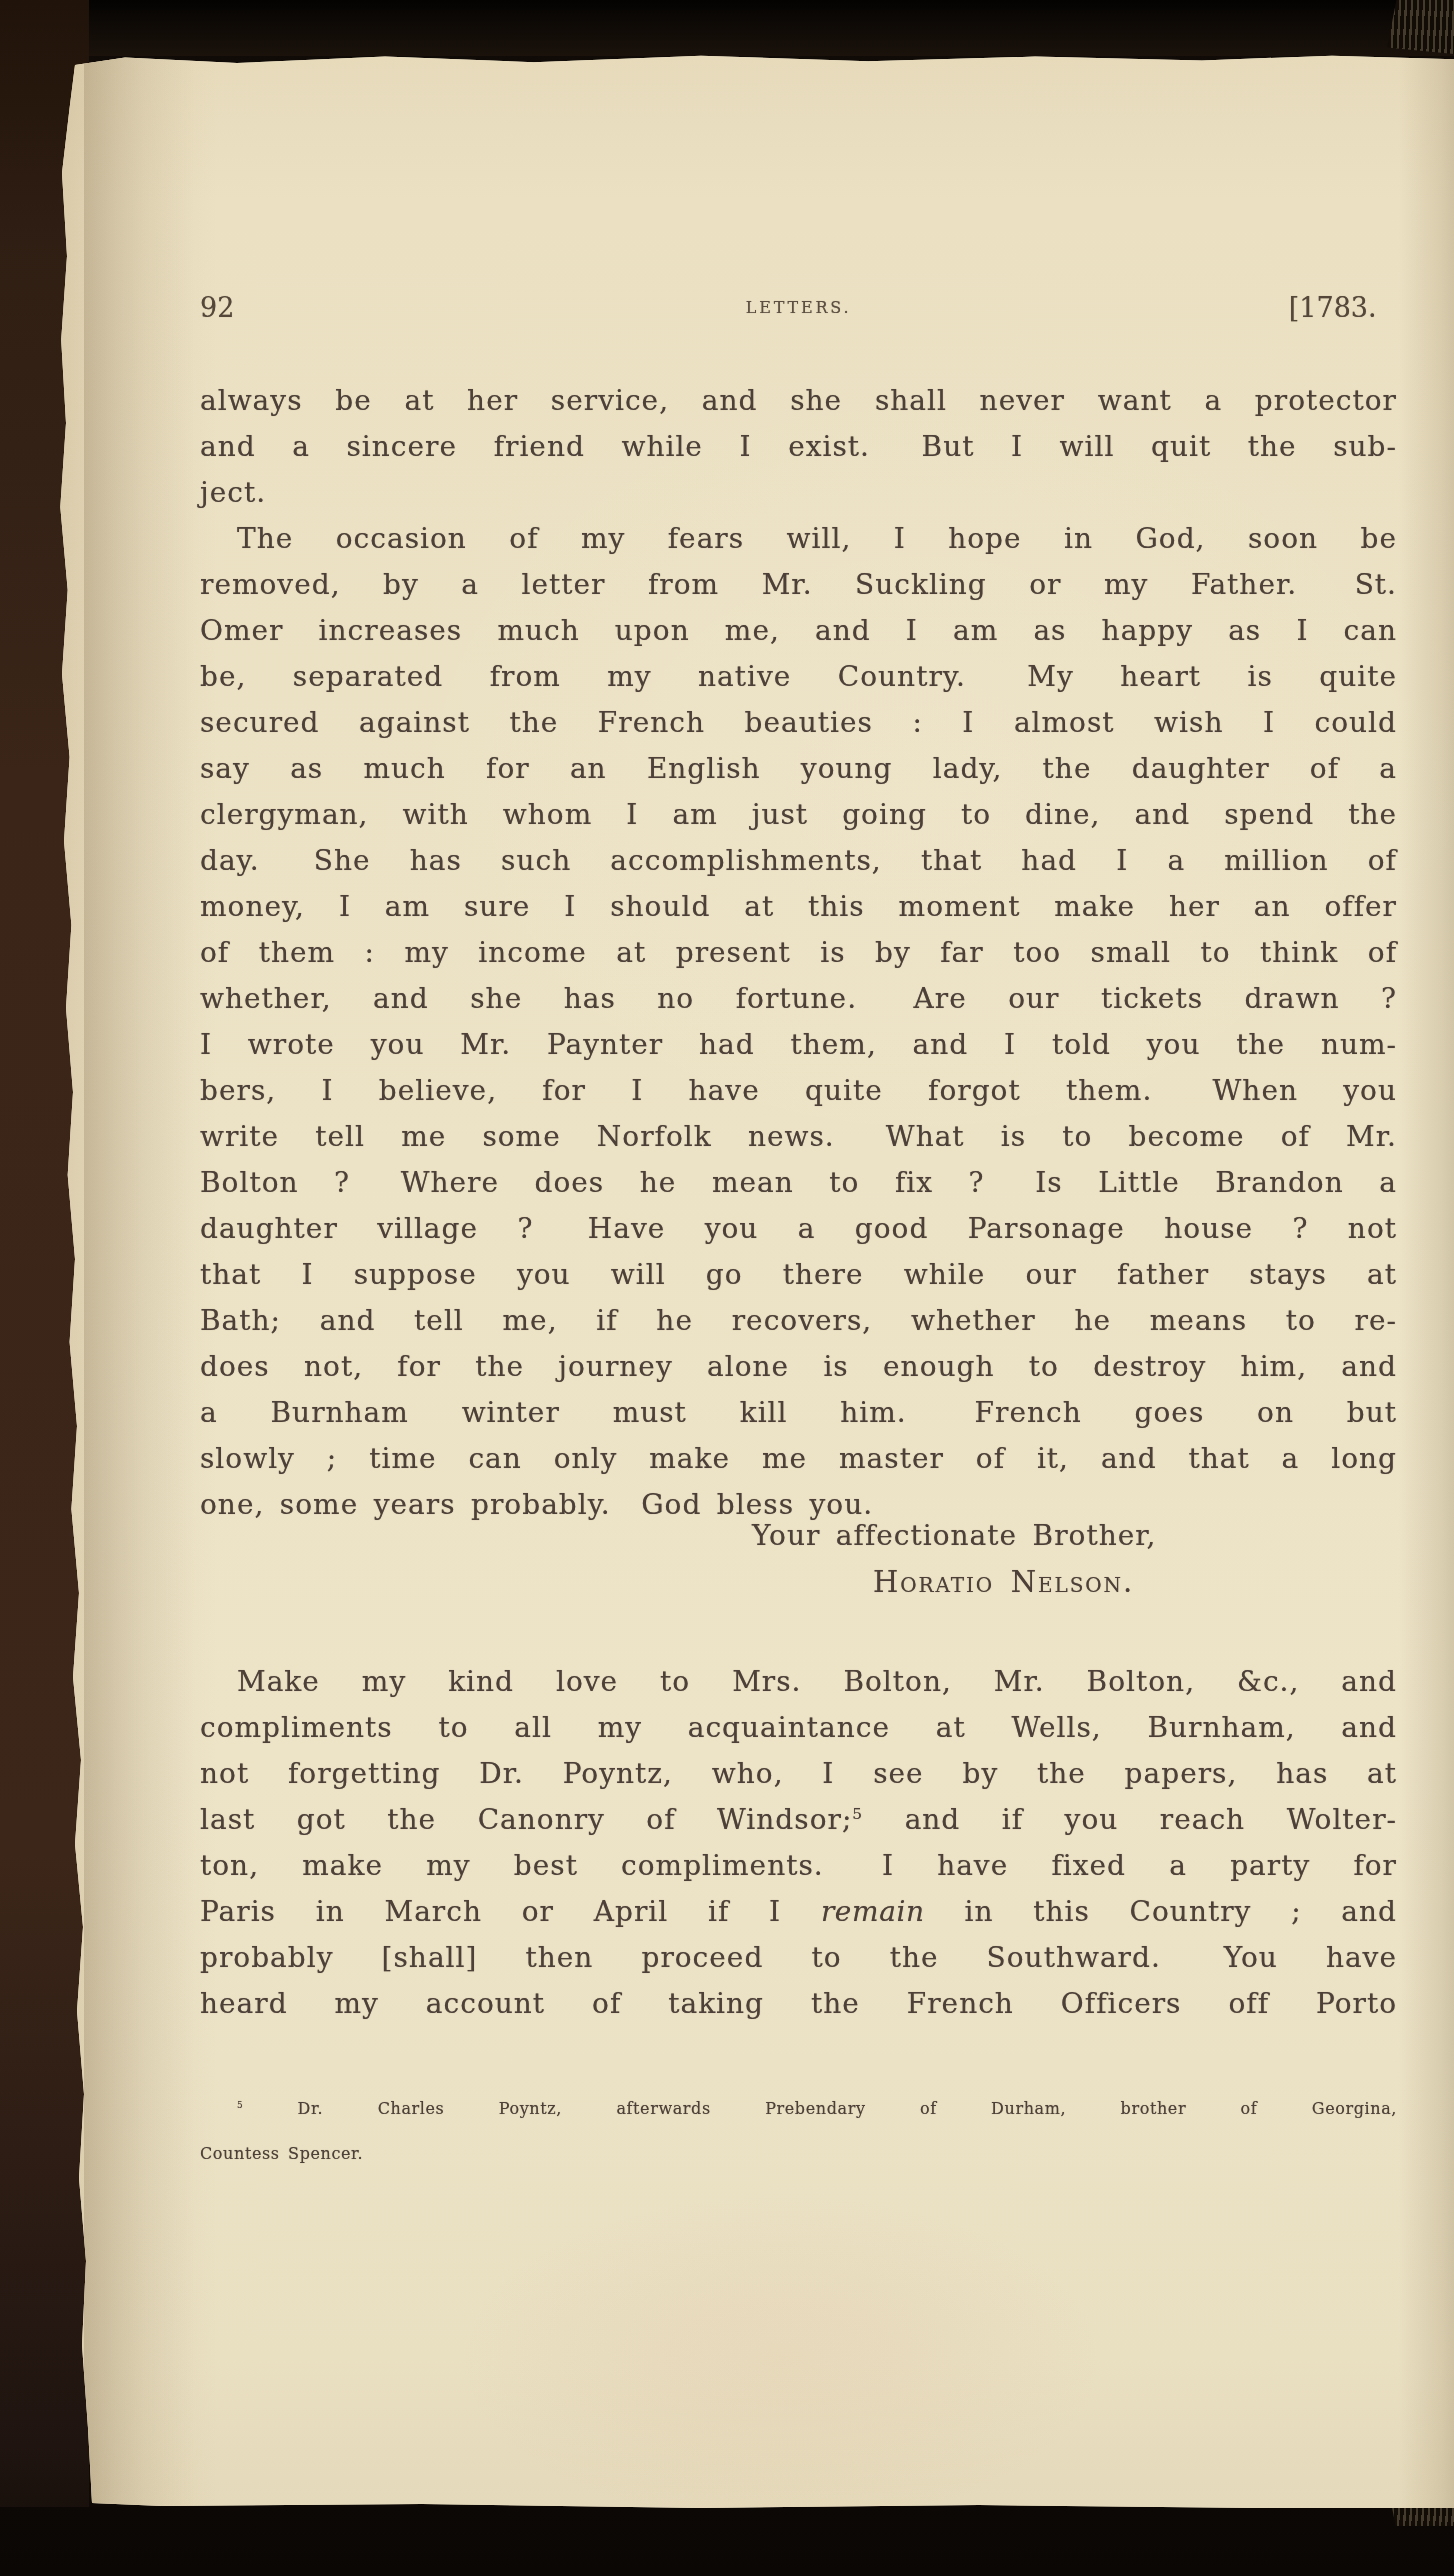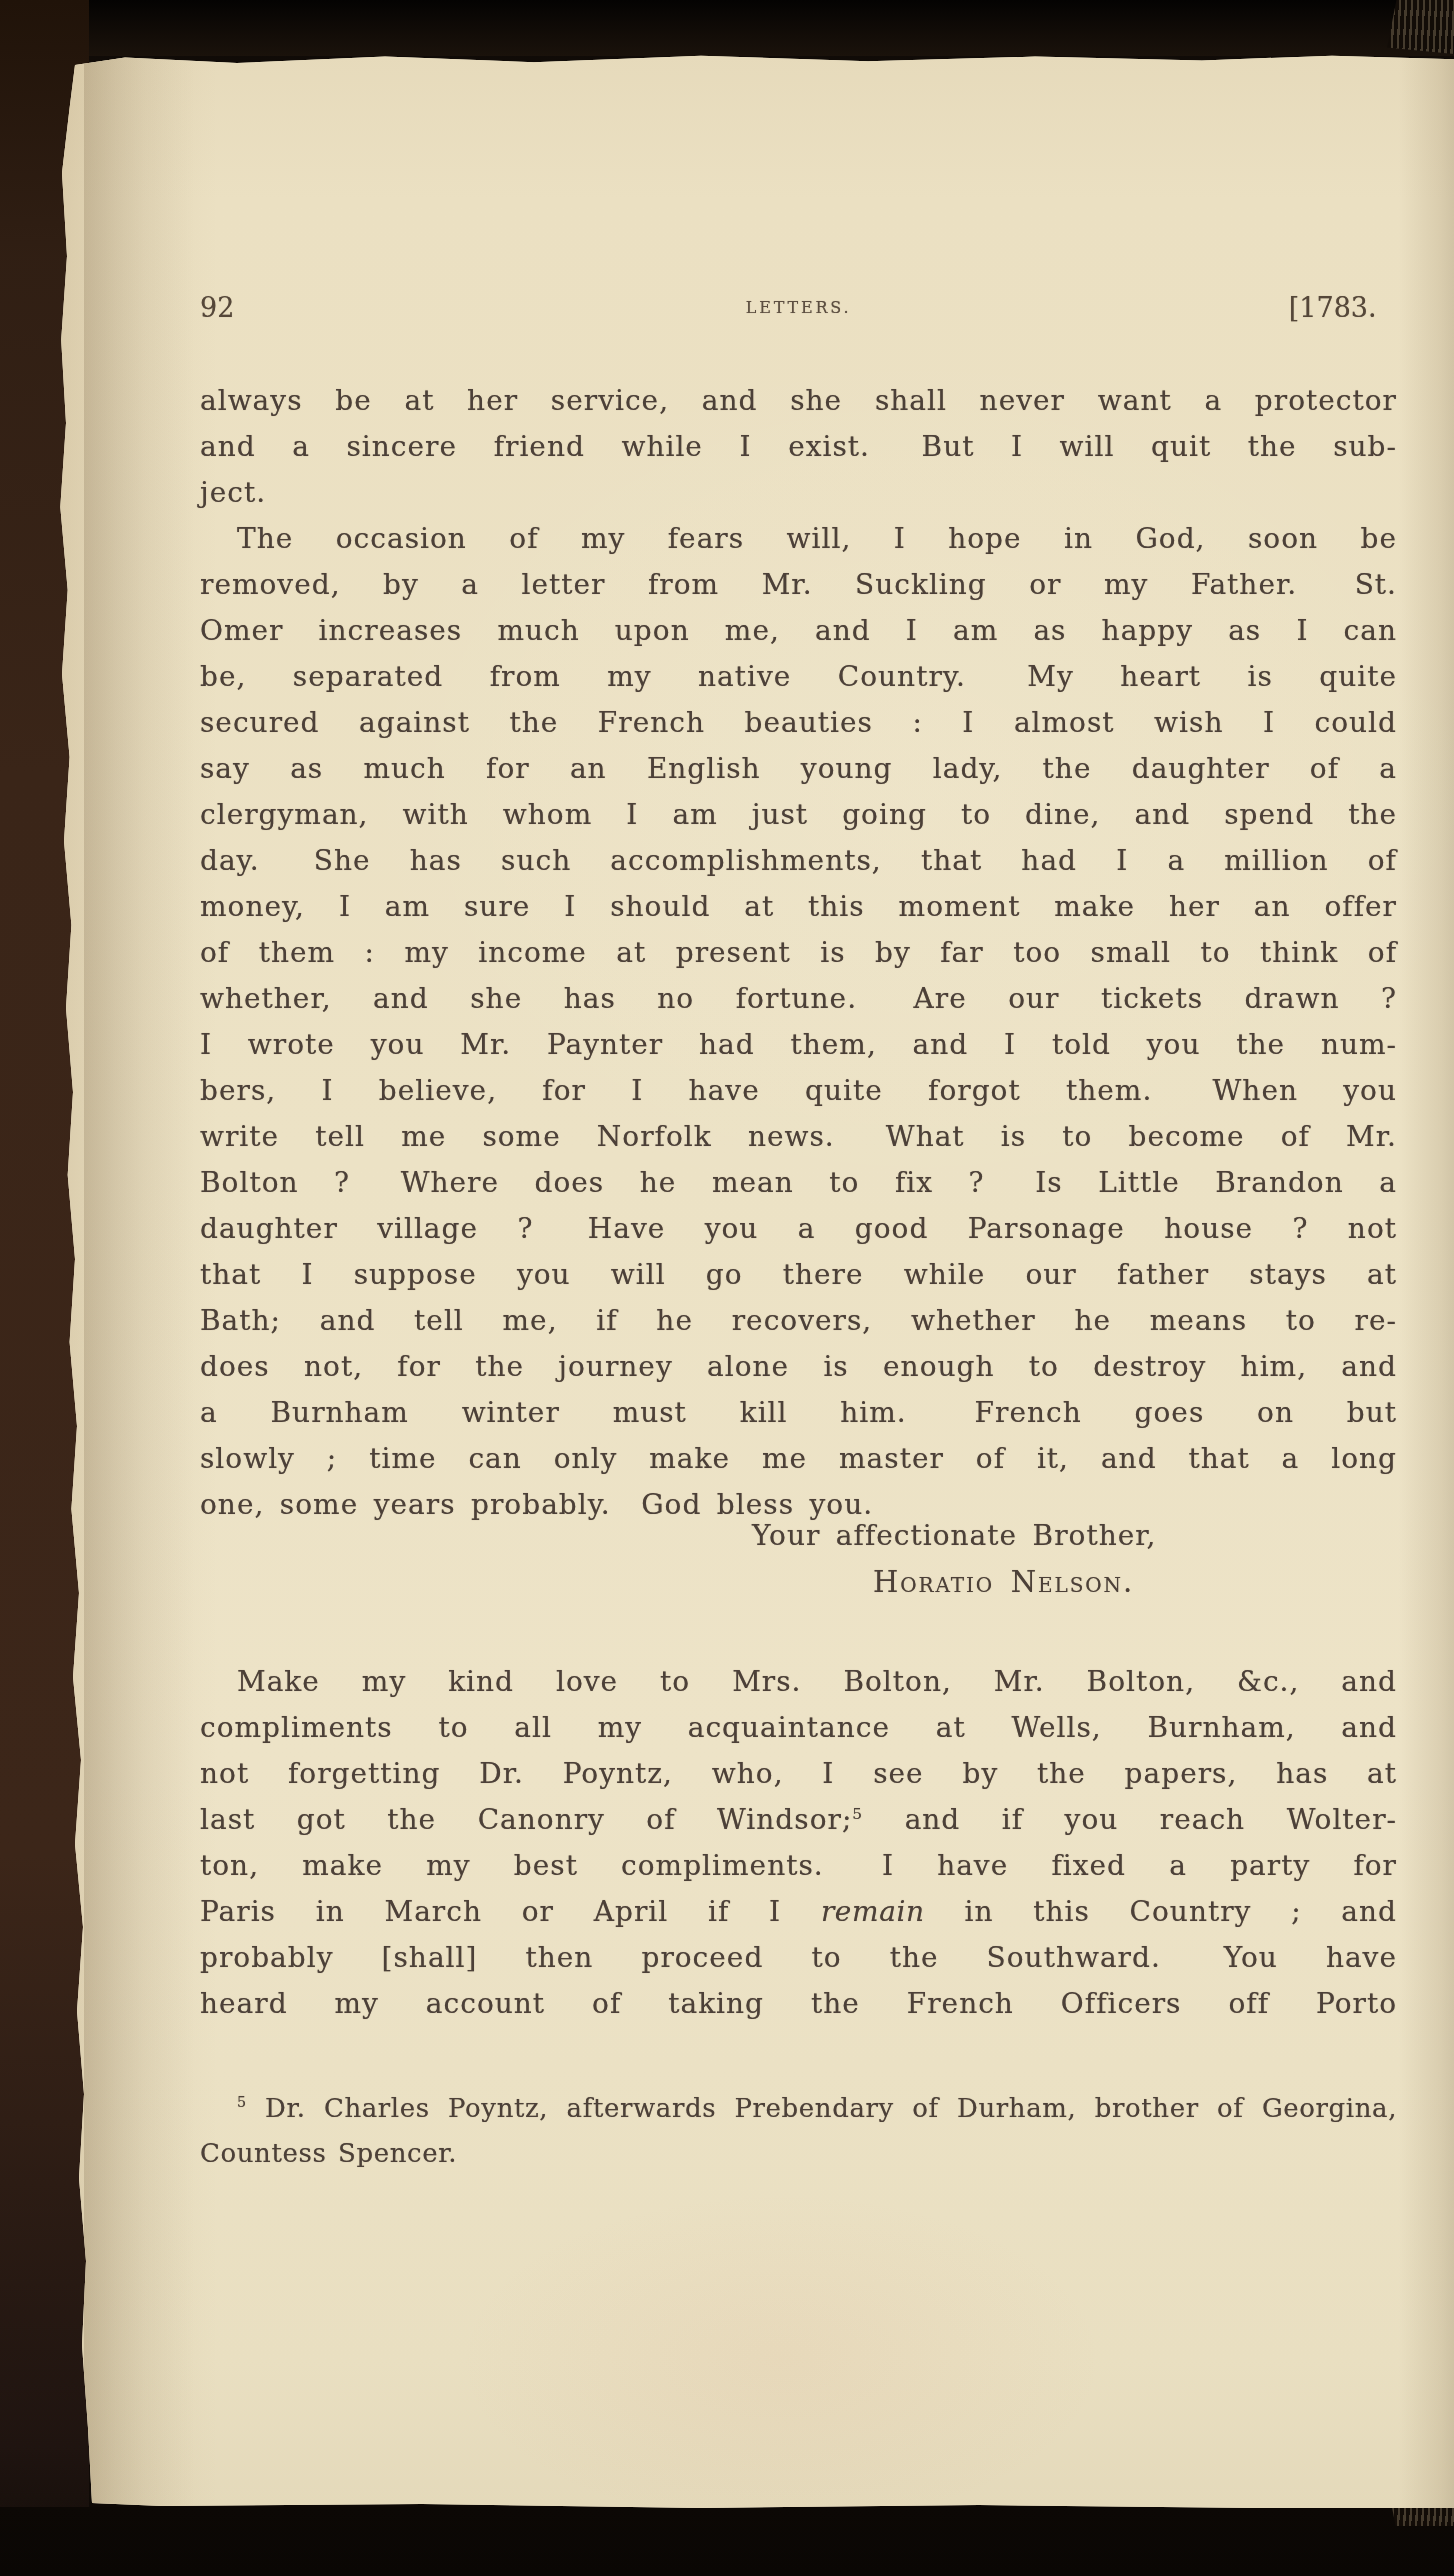--- a/index.html
+++ b/index.html
@@ -47,21 +47,21 @@
                letter-spacing:1px;word-spacing:5.6px;}
   .bl{text-align:justify;text-align-last:justify;white-space:normal;}
   .bl.nj{text-align:center;text-align-last:left;}
   .bl.ind{padding-left:37px;}
   .bl sup{font-size:0.55em;vertical-align:super;line-height:0;}
   .bl em{font-style:italic;letter-spacing:0.6px;}
   .closing{margin-top:-15px;margin-left:552px;line-height:46px;}
   .signature{margin-left:673px;line-height:46px;font-variant:small-caps;
              letter-spacing:1.9px;font-size:29px;}
   .postscript{margin-top:54px;}
-  .footnote{margin-top:59px;font-size:26px;line-height:45px;letter-spacing:0.6px;word-spacing:2.8px;}
+  .footnote{margin-top:59px;font-size:16px;line-height:45px;letter-spacing:0.6px;word-spacing:2.8px;}
   .footnote .bl.ind{padding-left:37px;}
 </style>
 </head>
 <body>
 
 <div class="scene">
   <div class="band-top"></div>
   <div class="band-left"></div>
   <div class="band-bottom"></div>
   <div class="edge-stripes top"></div>

